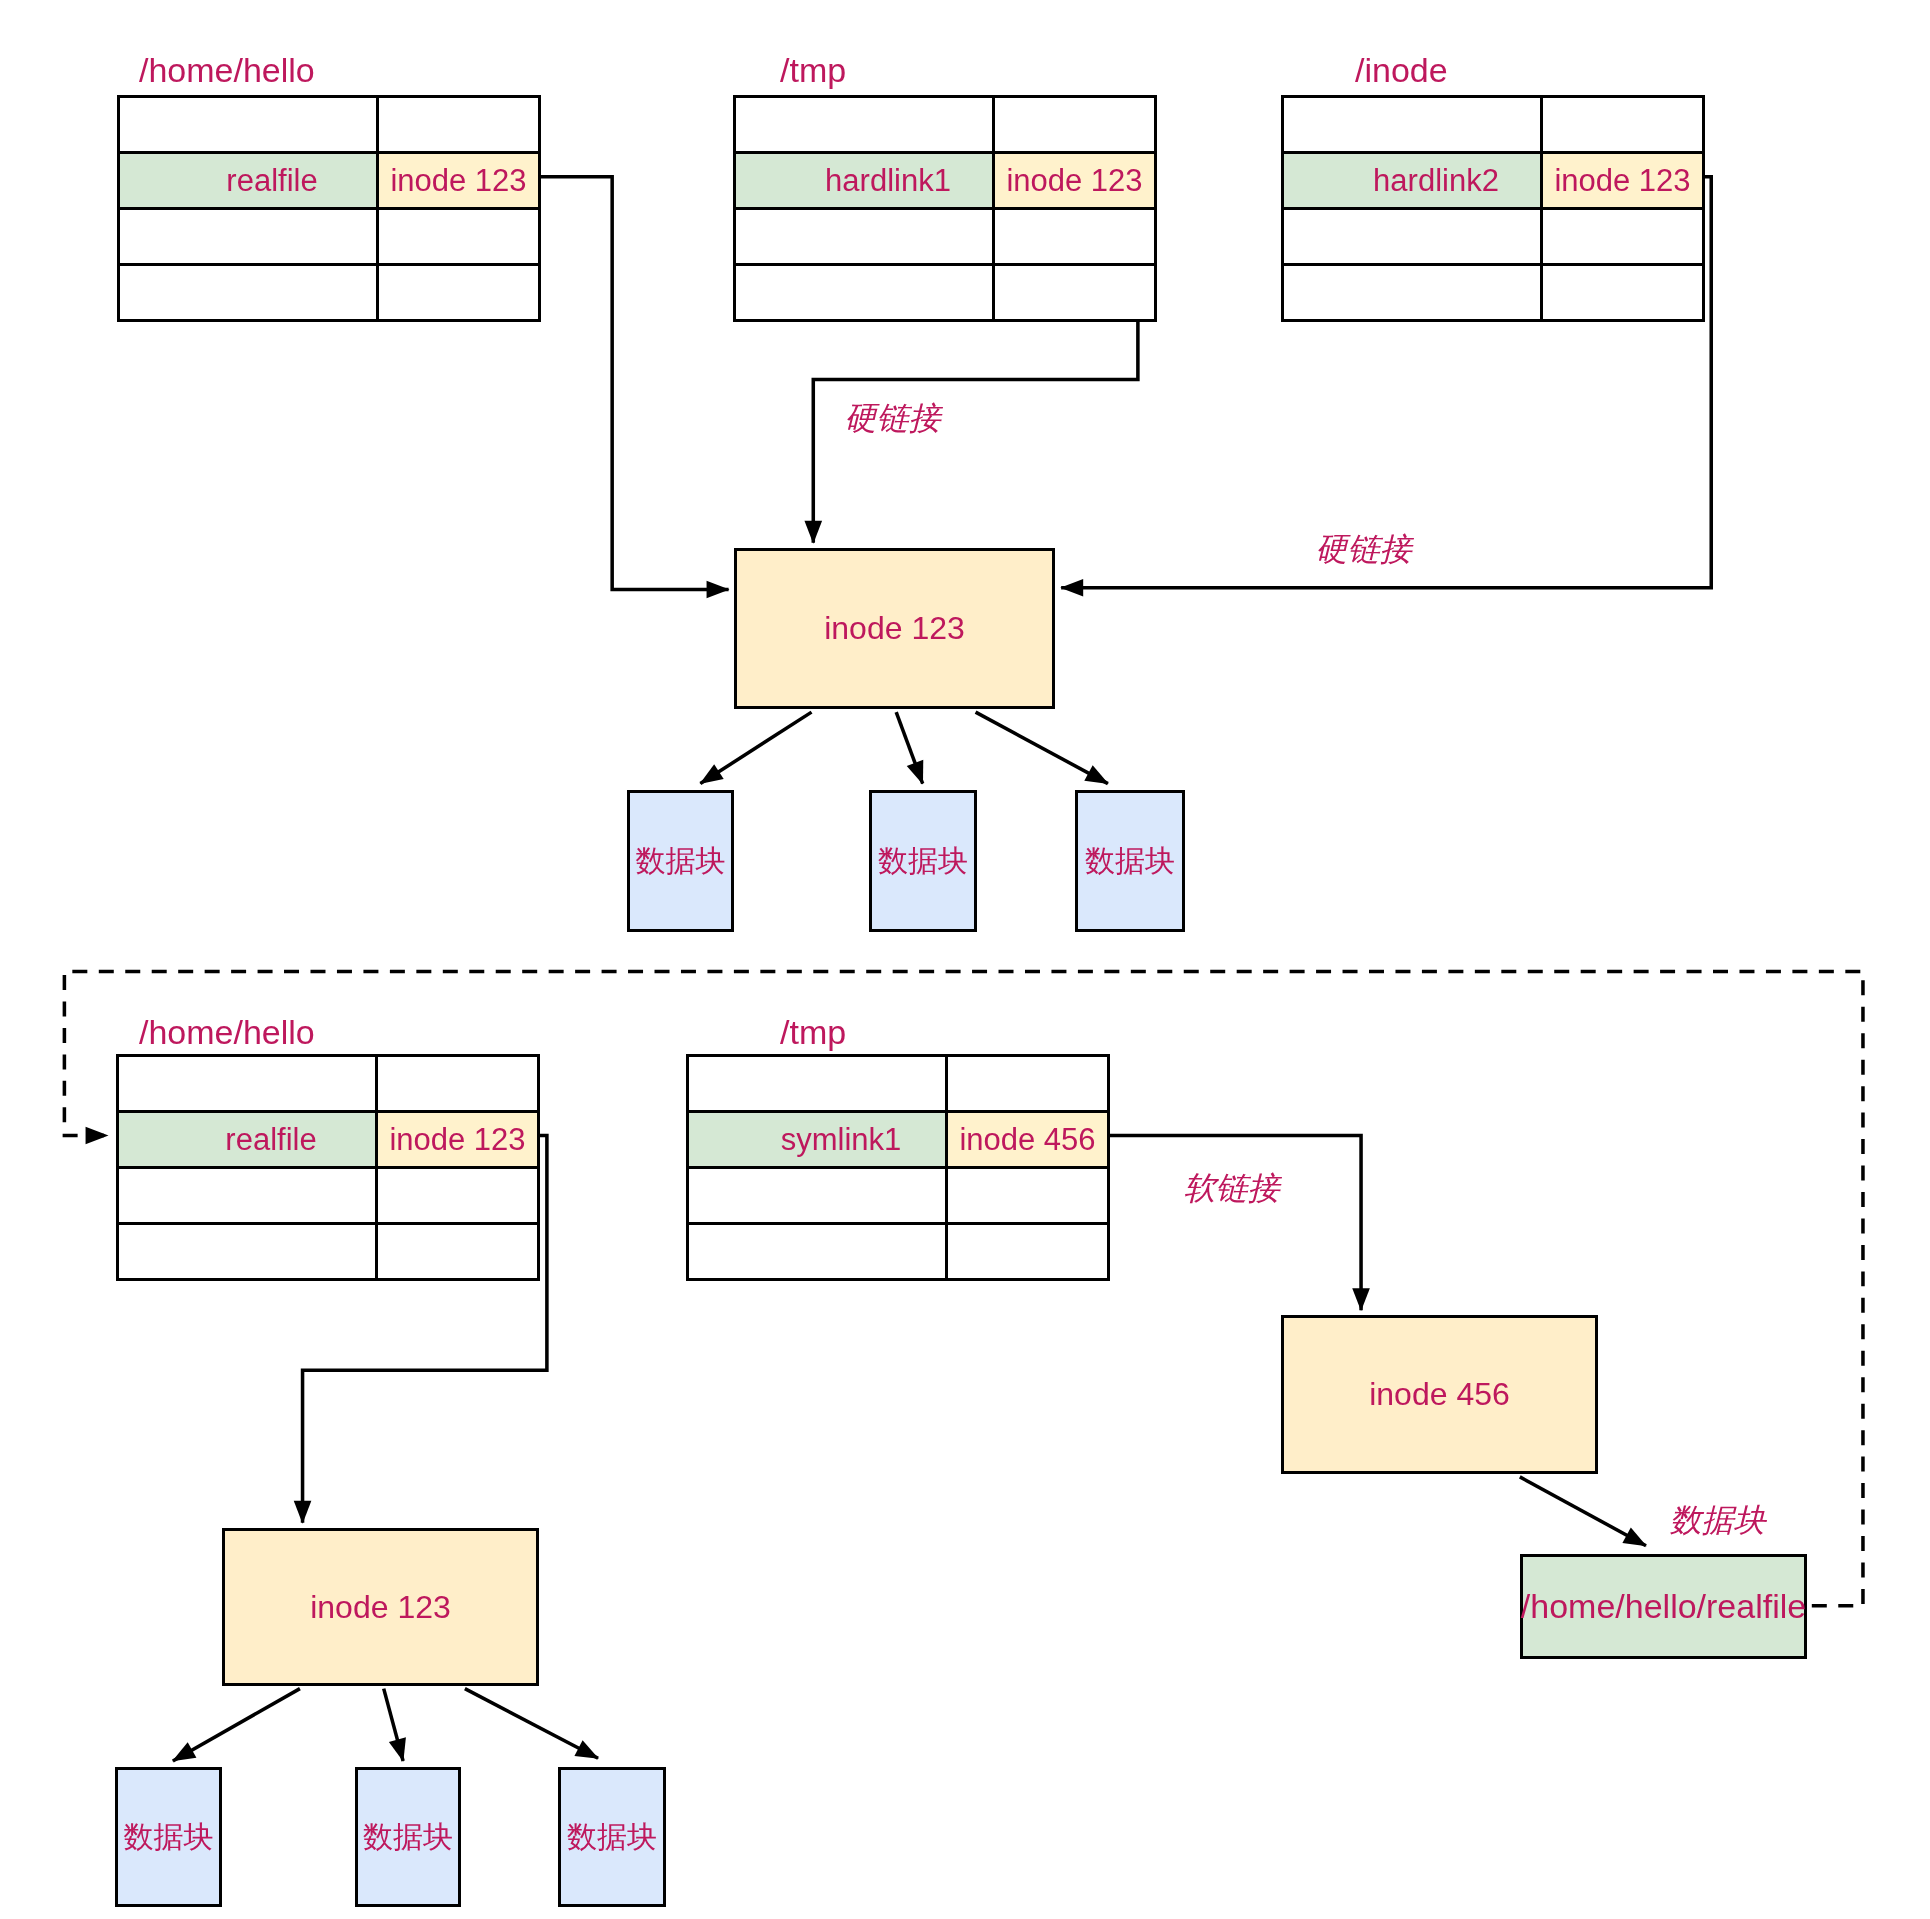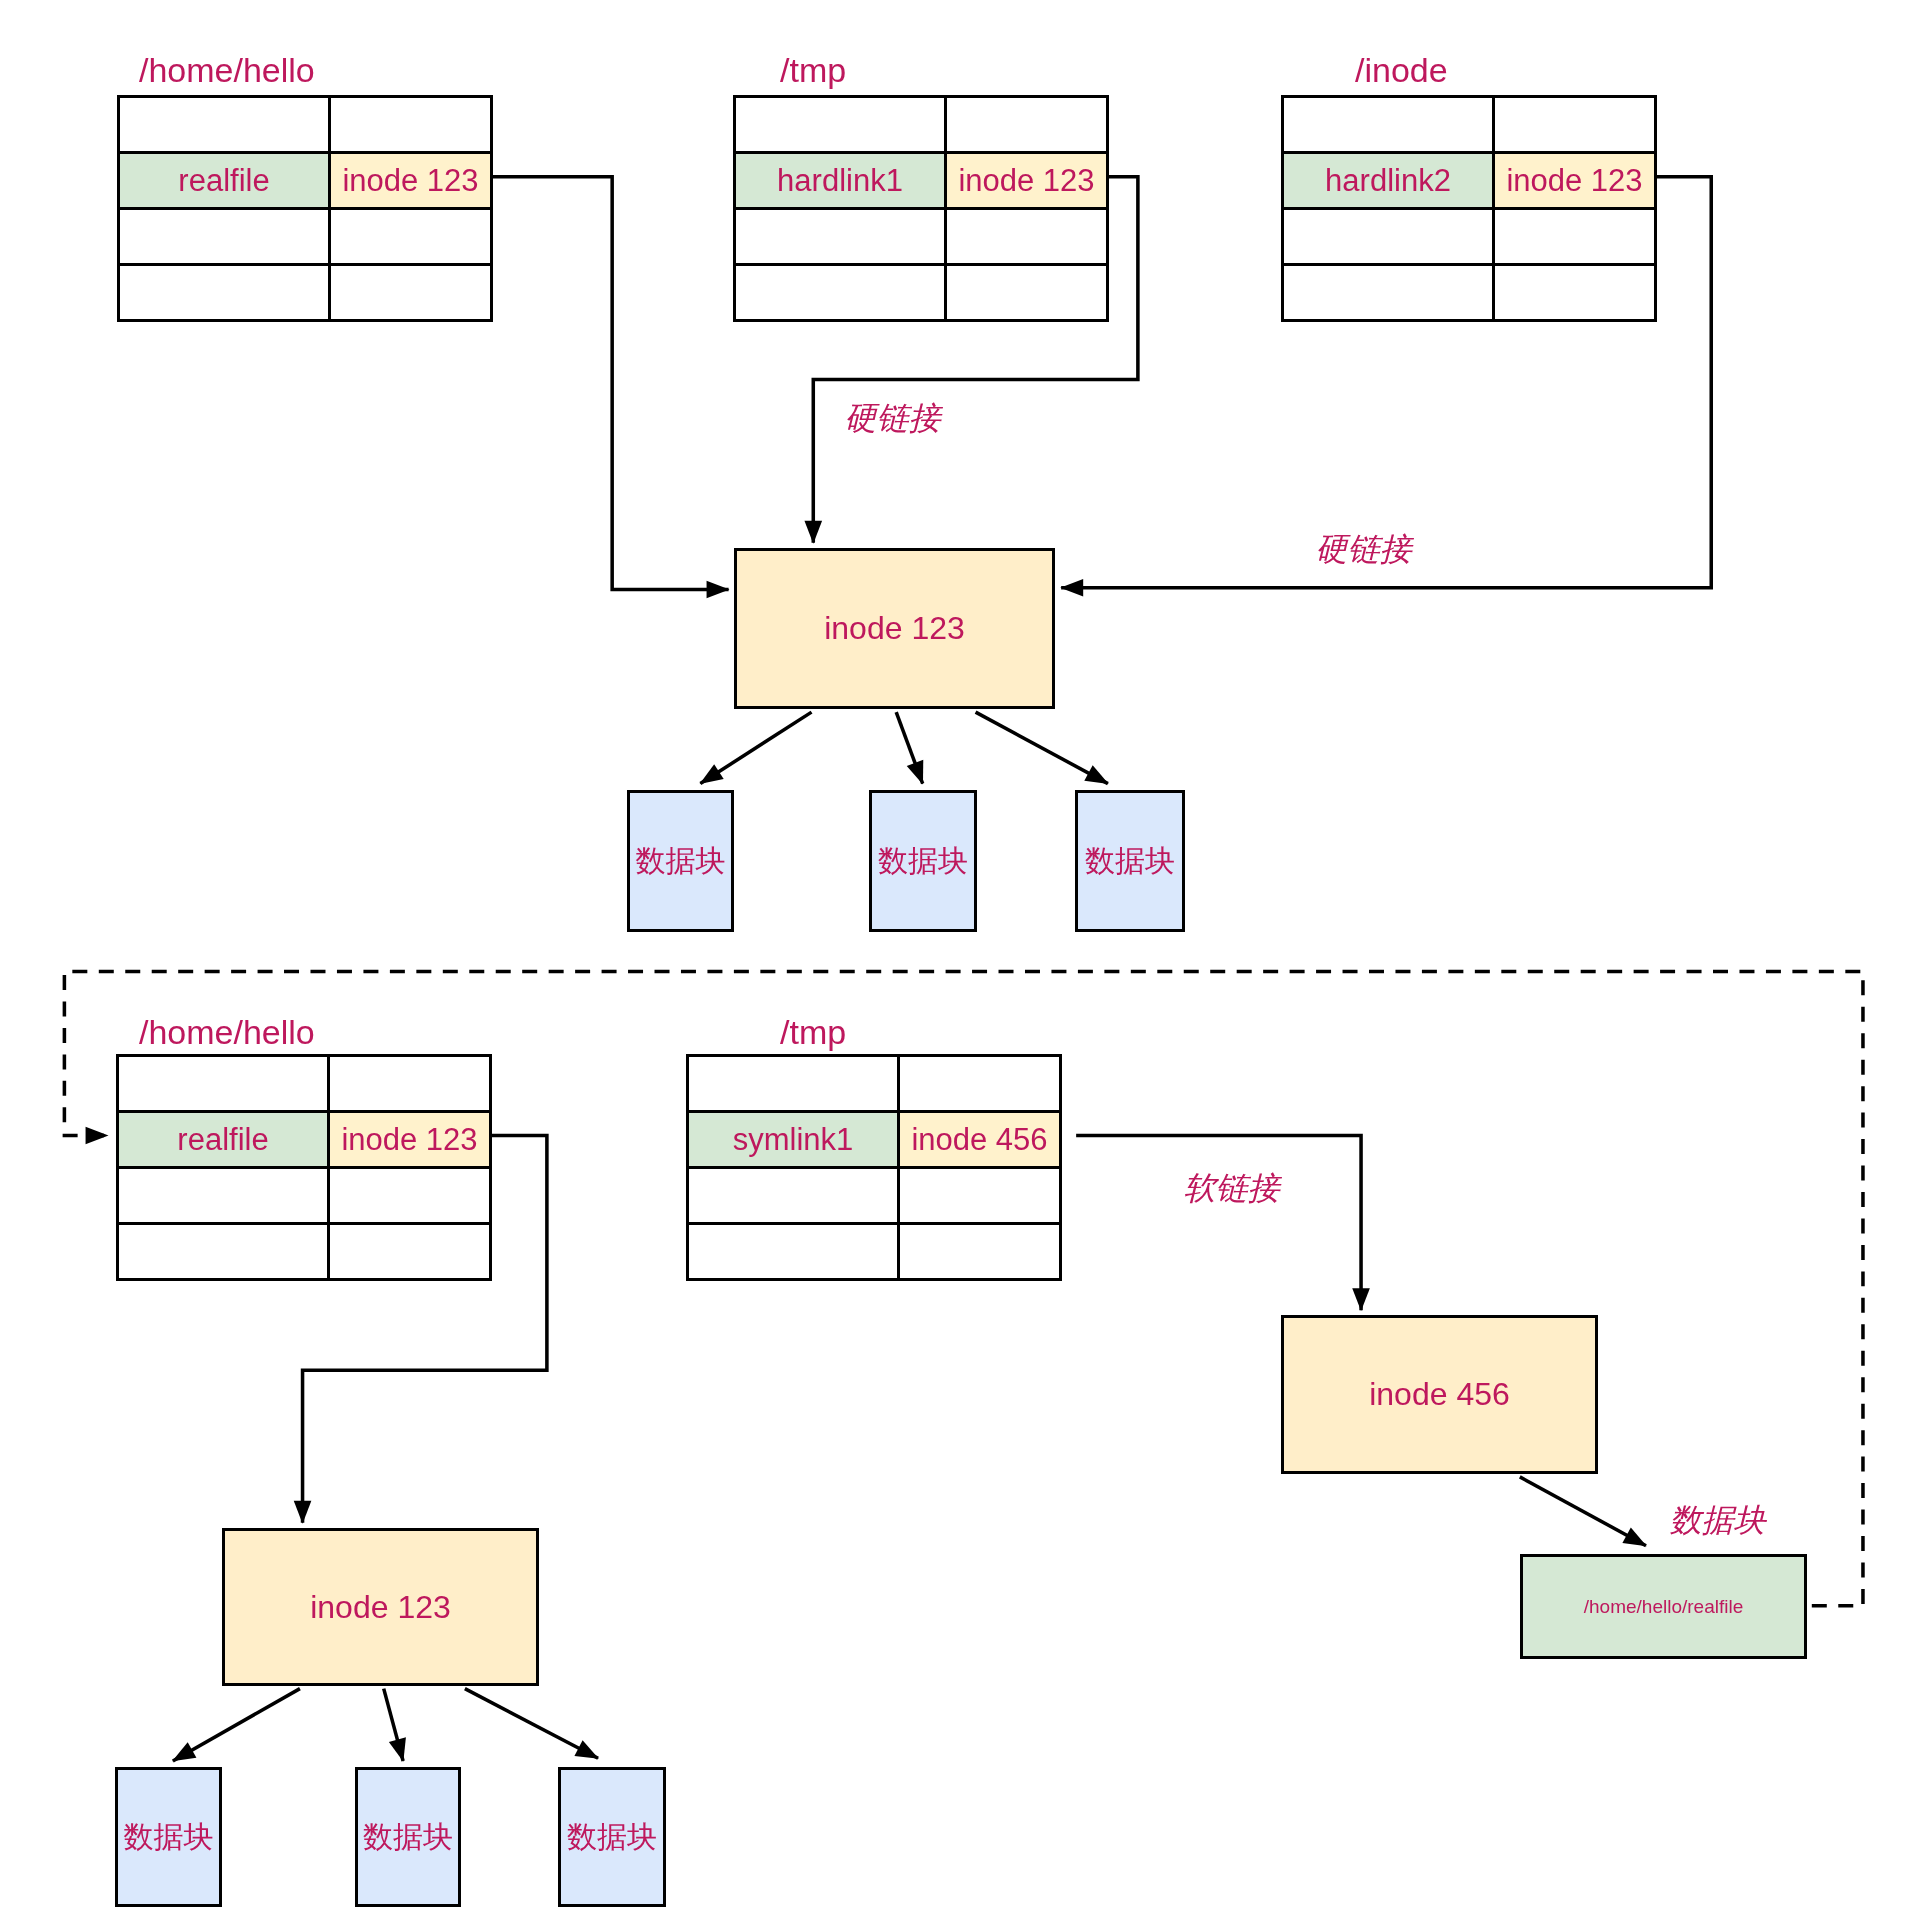--- a/index.html
+++ b/index.html
@@ -27,34 +27,34 @@
   }
   .dir-row { display:flex; }
   .cell {
     height:53px;
     border-right:3.5px solid #000;
     border-bottom:3.5px solid #000;
     display:flex; align-items:center; justify-content:center;
     font-size:31px;
     background:#fff;
   }
-  .cell.name-col  { width:208px; }
+  .cell.name-col  { width:208px;padding-left:48px; }
   .cell.inode-col { width:159px; }
   .cell.green  { background:#d5e8d4; }
   .cell.yellow { background:#fff2cc; }
 
   .big-box {
     position:absolute;
     border:3.5px solid #000;
     background:#ffeec9;
     display:flex; align-items:center; justify-content:center;
     font-size:32px;
     white-space:nowrap;
   }
-  .big-box.green { background:#d5e8d4; font-size:19px; }
+  .big-box.green { background:#d5e8d4; font-size:34px; }
 
   .data-block {
     position:absolute;
     border:3.5px solid #000;
     background:#dae8fc;
     display:flex; align-items:center; justify-content:center;
     font-size:30px;
     white-space:nowrap;
   }
 

